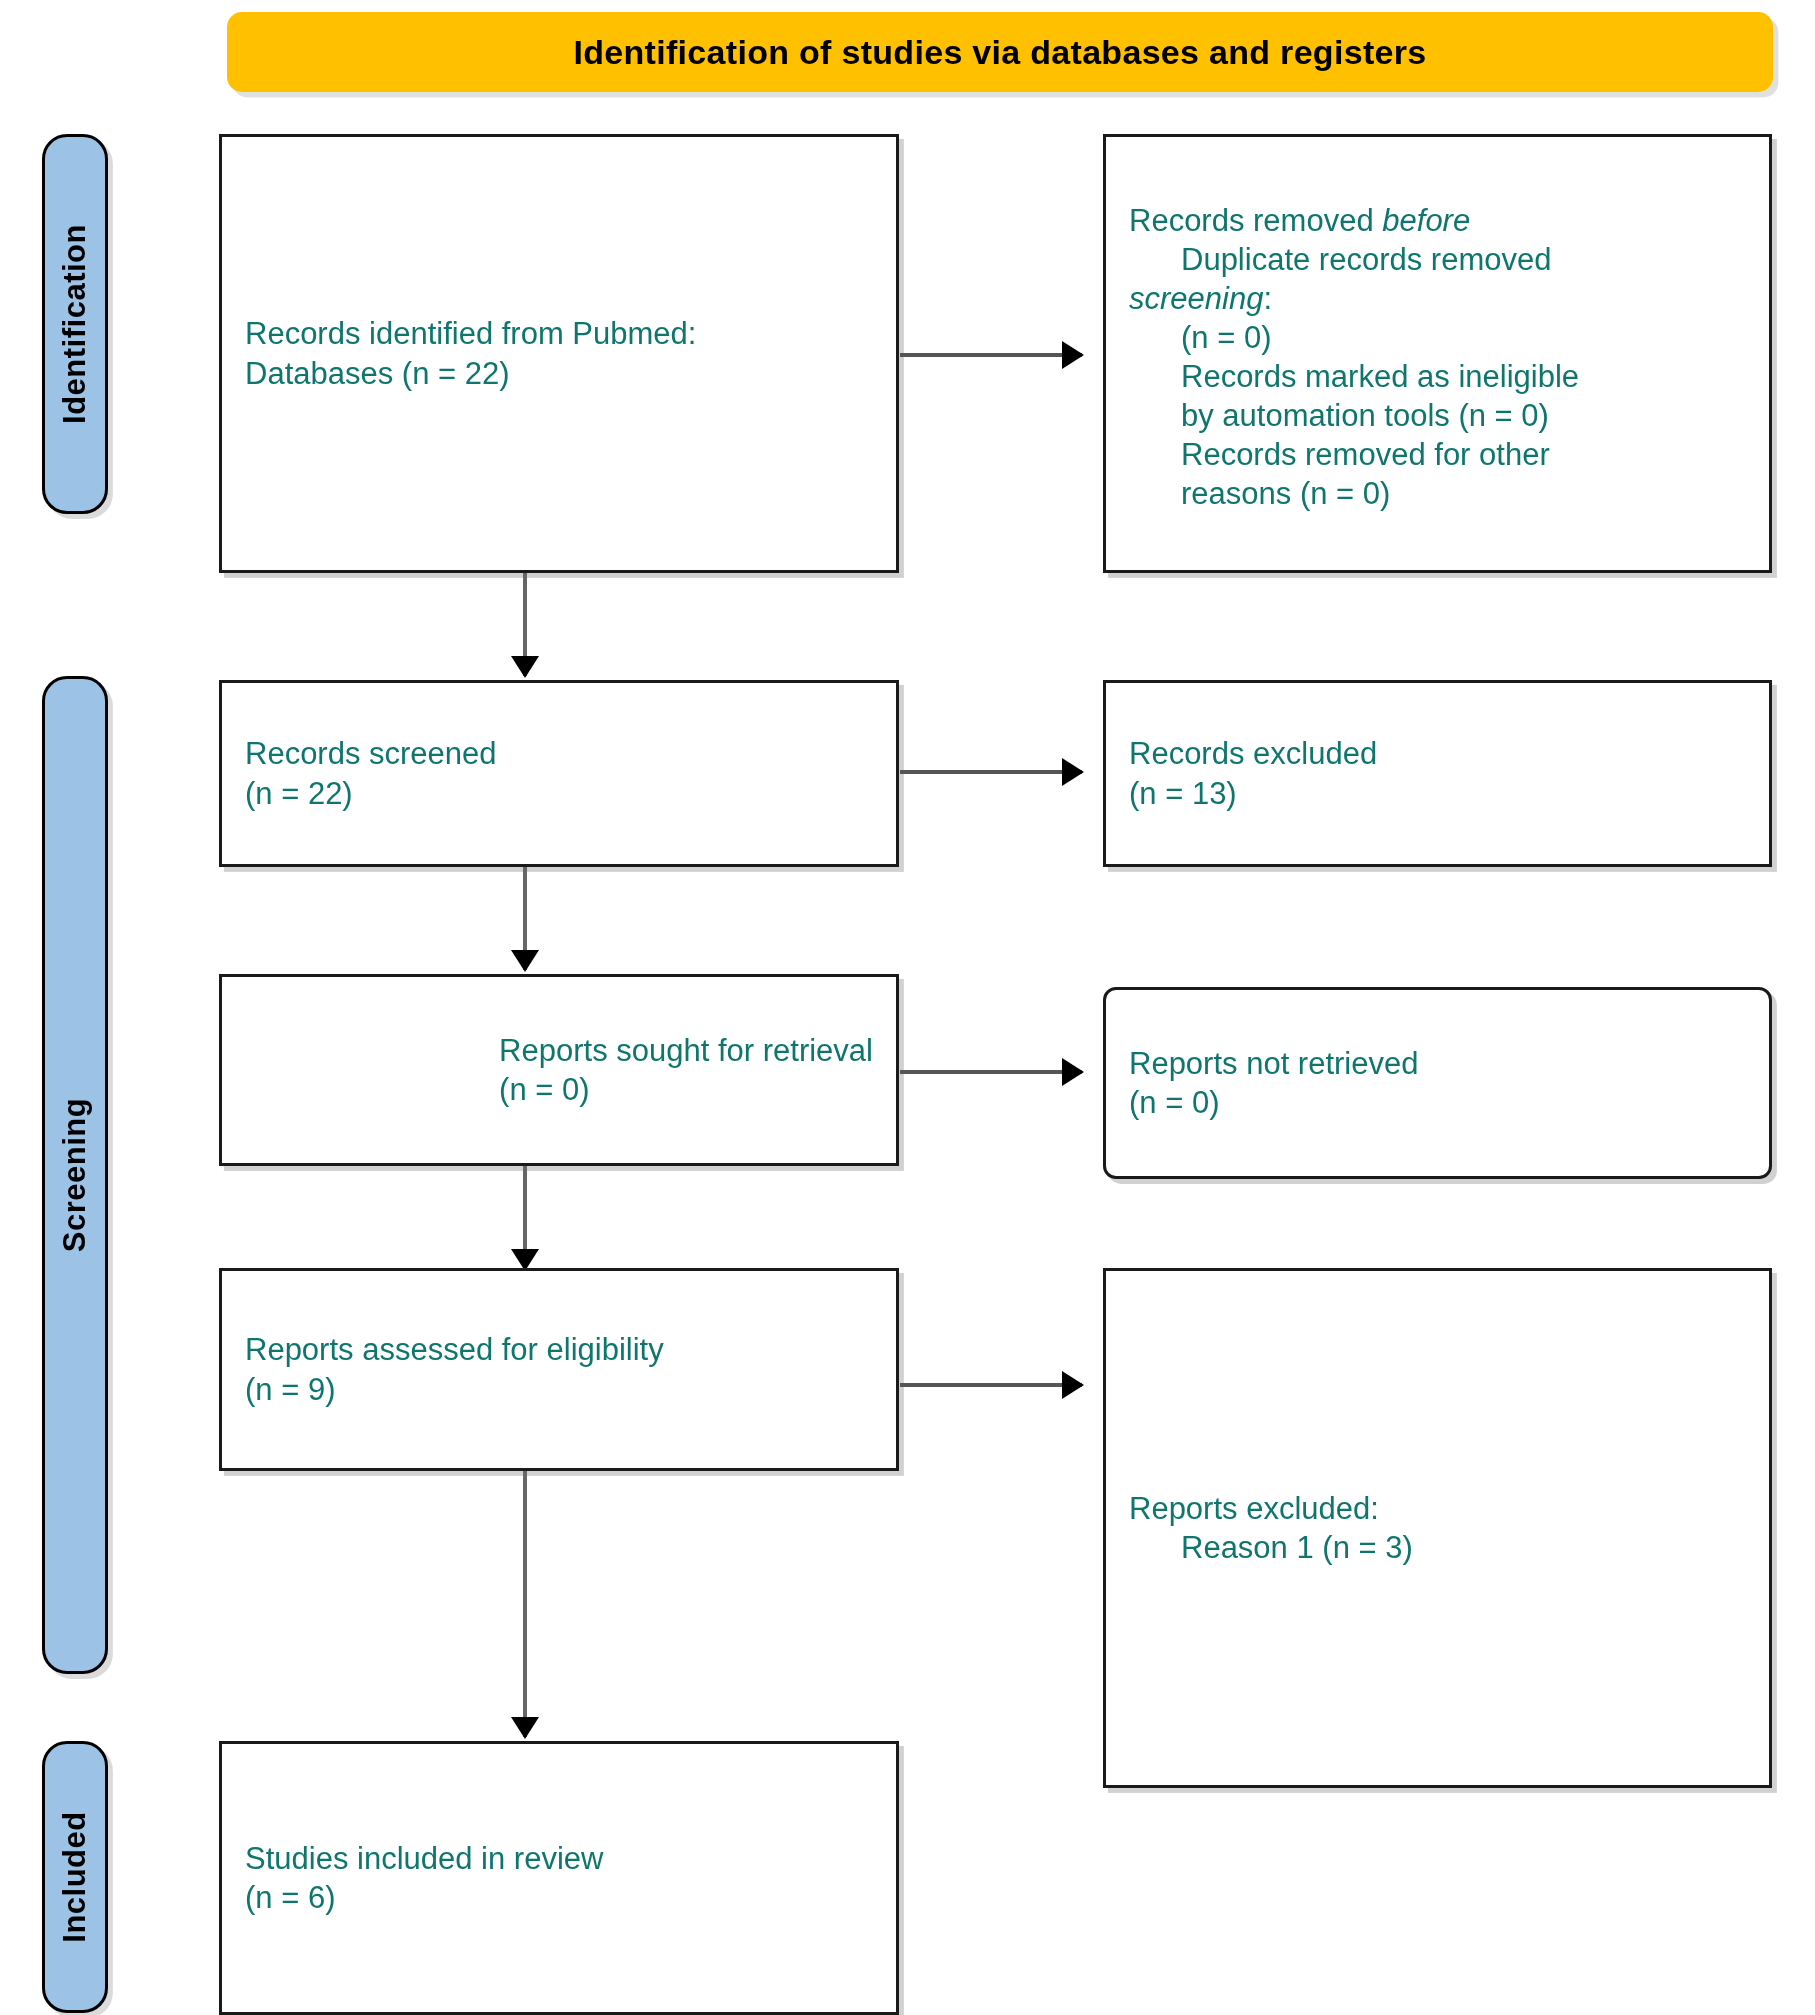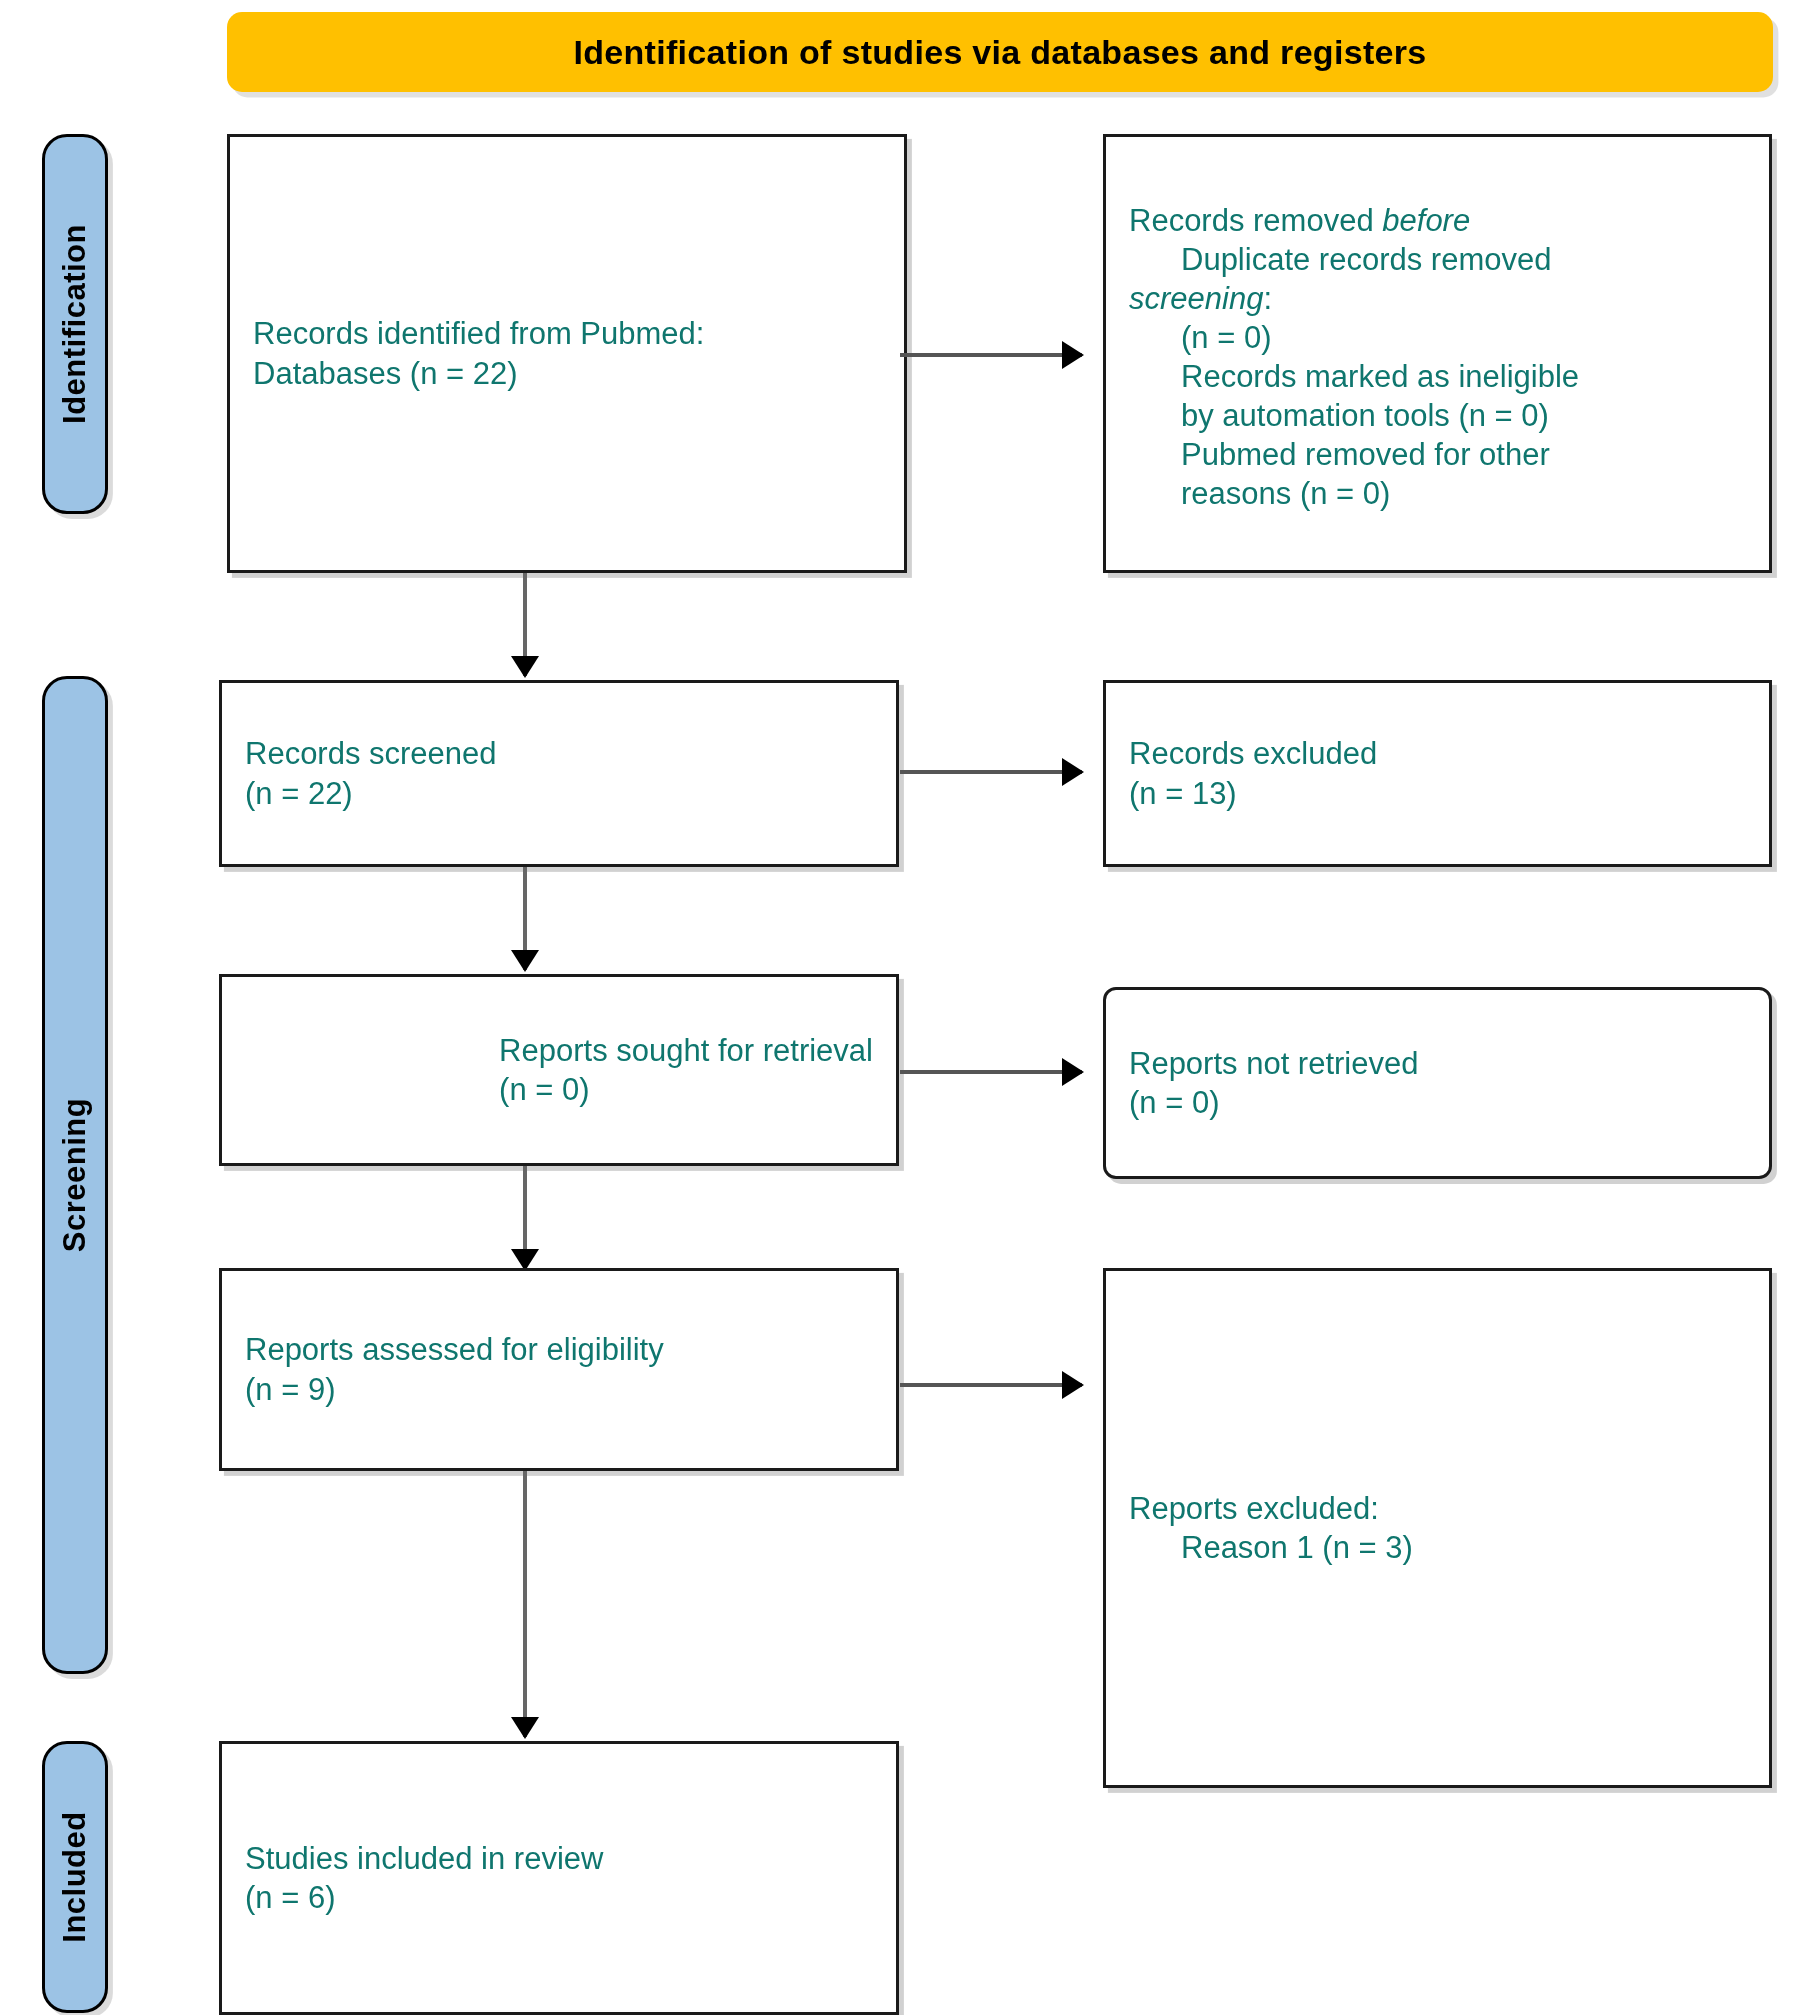--- a/index.html
+++ b/index.html
@@ -139,36 +139,36 @@
   </div>
 
   <div class="stage-pill" style="left:42px; top:676px; width:60px; height:992px;">
     <span class="stage-label">Screening</span>
   </div>
 
   <div class="stage-pill" style="left:42px; top:1741px; width:60px; height:266px;">
     <span class="stage-label">Included</span>
   </div>
 
-  <div class="box" style="left:227px; top:134px; width:680px; height:439px;">
+  <div class="box" style="left:219px; top:134px; width:680px; height:439px;">
     <div class="box-inner">
       <div class="box-line">Records identified from Pubmed:</div>
       <div class="box-line">Databases (n = 22)</div>
     </div>
   </div>
 
   <div class="box" style="left:1103px; top:134px; width:669px; height:439px;">
     <div class="box-inner" style="padding-top:7.6px;">
       <div class="box-line"><span>Records removed </span><span class="ital-word">before</span></div>
       <div class="box-line indent">Duplicate records removed</div>
       <div class="box-line"><span class="ital-word">screening</span><span>:</span></div>
       <div class="box-line indent">(n = 0)</div>
       <div class="box-line indent">Records marked as ineligible</div>
       <div class="box-line indent">by automation tools (n = 0)</div>
-      <div class="box-line indent">Pubmed removed for other</div>
+      <div class="box-line indent">Records removed for other</div>
       <div class="box-line indent">reasons (n = 0)</div>
     </div>
   </div>
 
   <div class="h-arrow" style="left:900px; top:353px; width:182px;"></div>
 
   <div class="v-arrow" style="left:523px; top:573px; height:103px;"></div>
 
   <div class="box" style="left:219px; top:680px; width:680px; height:187px;">
     <div class="box-inner">

